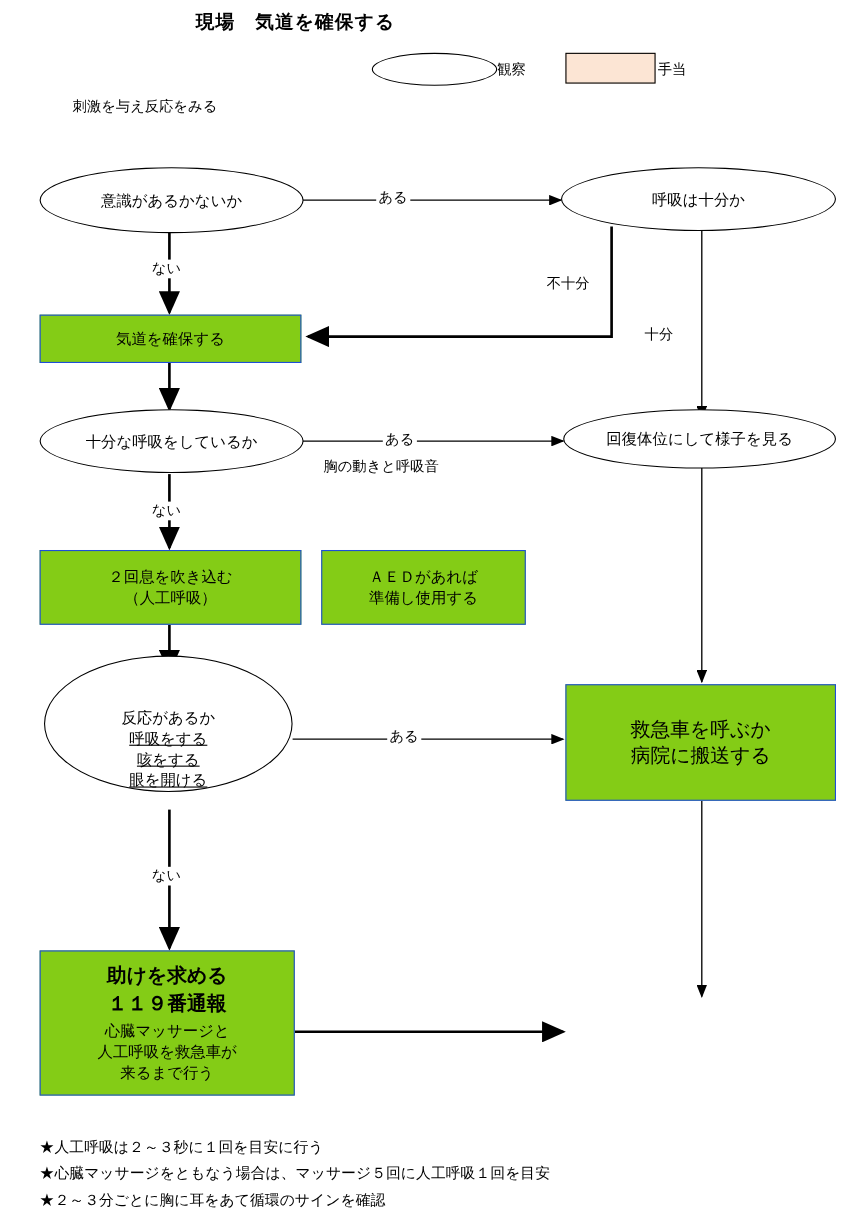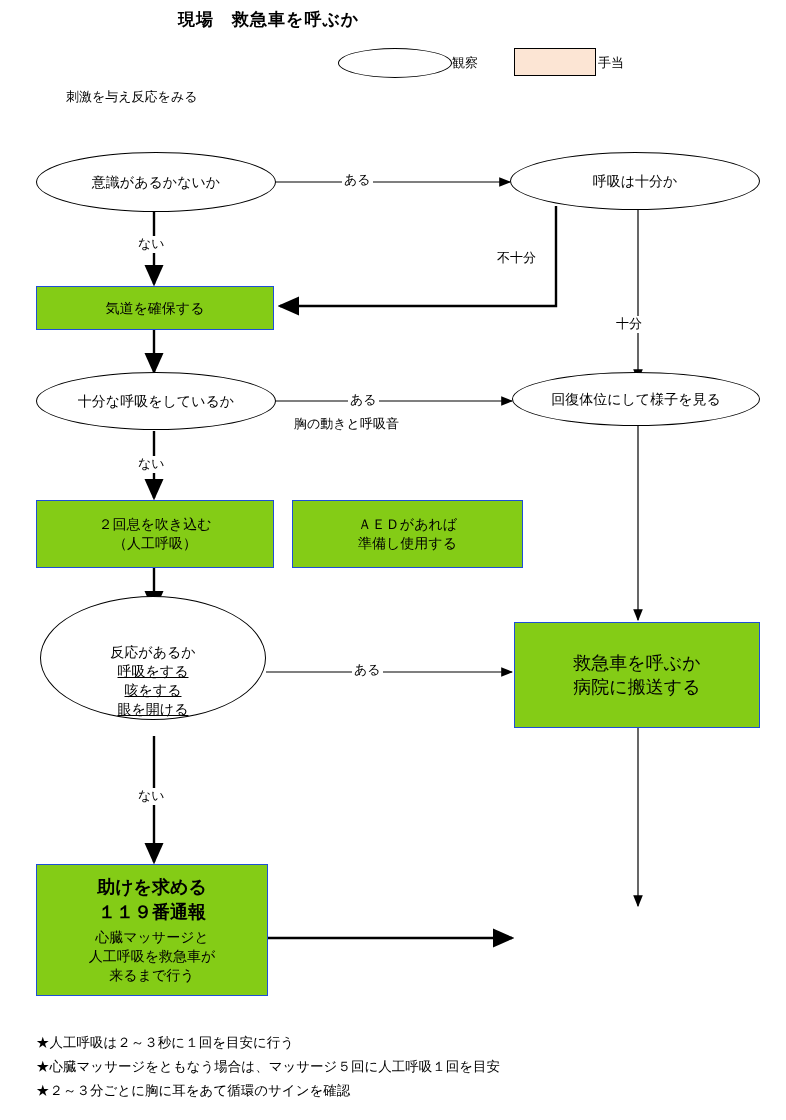--- a/index.html
+++ b/index.html
@@ -129,21 +129,21 @@
 
     <line x1="638" y1="424" x2="638" y2="620" stroke="#000" stroke-width="1.2" marker-end="url(#arrow-thin)"></line>
 
     <line x1="154" y1="736" x2="154" y2="862" stroke="#000" stroke-width="2.4" marker-end="url(#arrow-thick)"></line>
 
     <line x1="268" y1="938" x2="512" y2="938" stroke="#000" stroke-width="2.4" marker-end="url(#arrow-thick)"></line>
 
     <line x1="638" y1="728" x2="638" y2="906" stroke="#000" stroke-width="1.2" marker-end="url(#arrow-thin)"></line>
   </svg>
 
-  <div class="title" style="left:178px; top:8px;">現場　救急車を呼ぶか</div>
+  <div class="title" style="left:178px; top:8px;">現場　気道を確保する</div>
 
   <div class="legend-oval" style="left:338px; top:48px; width:112px; height:28px;"></div>
   <div class="legend-label" style="left:452px; top:54px;">観察</div>
   <div class="legend-box" style="left:514px; top:48px; width:80px; height:26px;"></div>
   <div class="legend-label" style="left:598px; top:54px;text-align:center;">手当</div>
 
   <div class="legend-label" style="left:66px; top:88px;">刺激を与え反応をみる</div>
 
   <div class="node oval" style="left:36px; top:152px; width:240px; height:60px;">意識があるかないか</div>
 
@@ -151,21 +151,21 @@
 
   <div class="node box" style="left:36px; top:286px; width:238px; height:44px;">気道を確保する</div>
 
   <div class="node oval" style="left:36px; top:372px; width:240px; height:58px;">十分な呼吸をしているか</div>
 
   <div class="node oval" style="left:512px; top:372px; width:248px; height:54px;">回復体位にして様子を見る</div>
 
   <div class="node box" style="left:36px; top:500px; width:238px; height:68px;">２回息を吹き込む
 （人工呼吸）</div>
 
-  <div class="node box" style="left:292px; top:500px; width:231px; height:68px;">ＡＥＤがあれば
+  <div class="node box" style="left:292px; top:500px; width:186px; height:68px;">ＡＥＤがあれば
 準備し使用する</div>
 
   <div class="node oval" style="left:40px; top:596px; width:226px; height:124px; flex-direction:column;justify-content:flex-end;">
     <span>反応があるか</span>
     <span class="u">呼吸をする</span>
     <span class="u">咳をする</span>
     <span class="u">眼を開ける</span>
   </div>
 
   <div class="node box big" style="left:514px; top:622px; width:246px; height:106px;">救急車を呼ぶか
@@ -176,21 +176,21 @@
     <span class="big" style="font-weight:bold;text-align:center;">１１９番通報</span>
     <span style="font-size:14px; white-space:pre-line; margin-top:4px;">心臓マッサージと
 人工呼吸を救急車が
 来るまで行う</span>
   </div>
 
 
   <div class="edge-label" style="left:342px; top:172px;">ある</div>
   <div class="edge-label" style="left:136px; top:236px;">ない</div>
   <div class="edge-label" style="left:495px; top:250px;text-align:right;">不十分</div>
-  <div class="edge-label" style="left:614px; top:296px;margin-top:20px;">十分</div>
+  <div class="edge-label" style="left:584px; top:296px;">十分</div>
   <div class="edge-label" style="left:348px; top:392px;">ある</div>
   <div class="edge-label" style="left:292px; top:416px;">胸の動きと呼吸音</div>
   <div class="edge-label" style="left:136px; top:456px;">ない</div>
   <div class="edge-label" style="left:352px; top:662px;">ある</div>
   <div class="edge-label" style="left:136px; top:788px;">ない</div>
 
   <div class="annot" style="left:36px; top:1032px;">★人工呼吸は２～３秒に１回を目安に行う</div>
   <div class="annot" style="left:36px; top:1056px;">★心臓マッサージをともなう場合は、マッサージ５回に人工呼吸１回を目安</div>
   <div class="annot" style="left:36px; top:1080px;">★２～３分ごとに胸に耳をあて循環のサインを確認</div>
 

